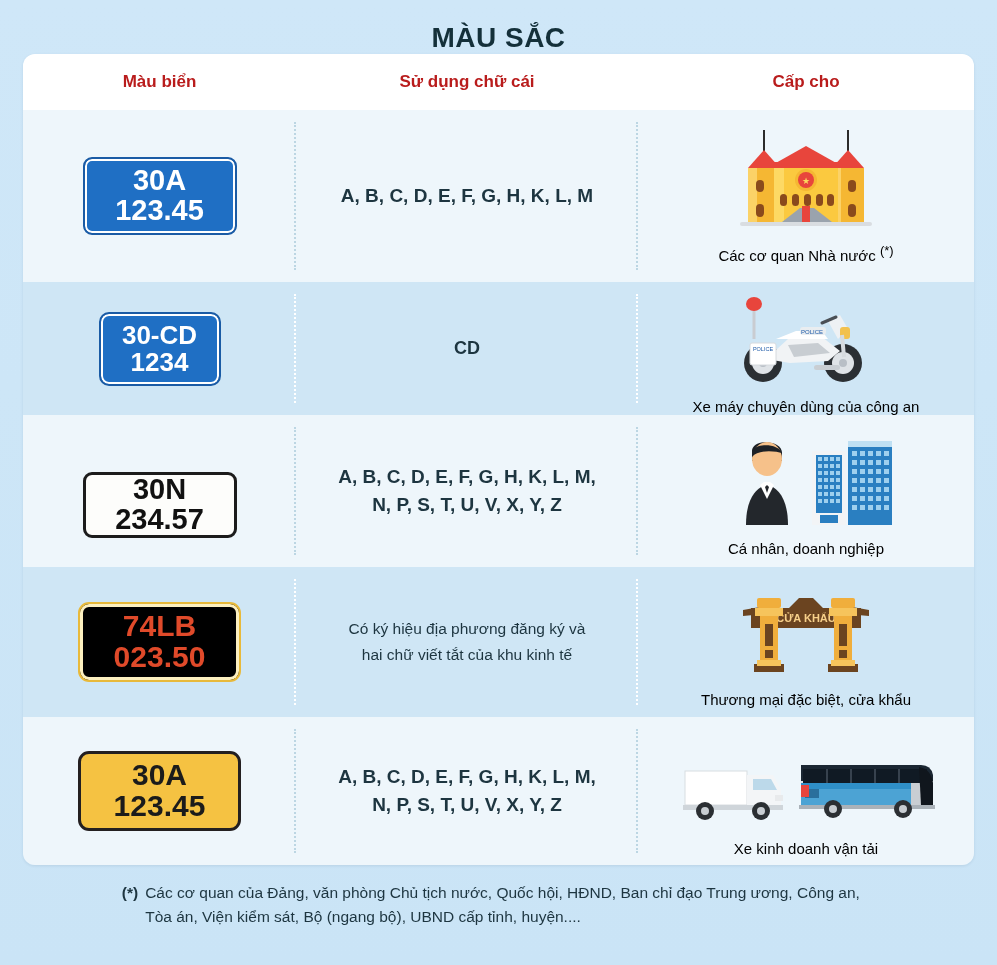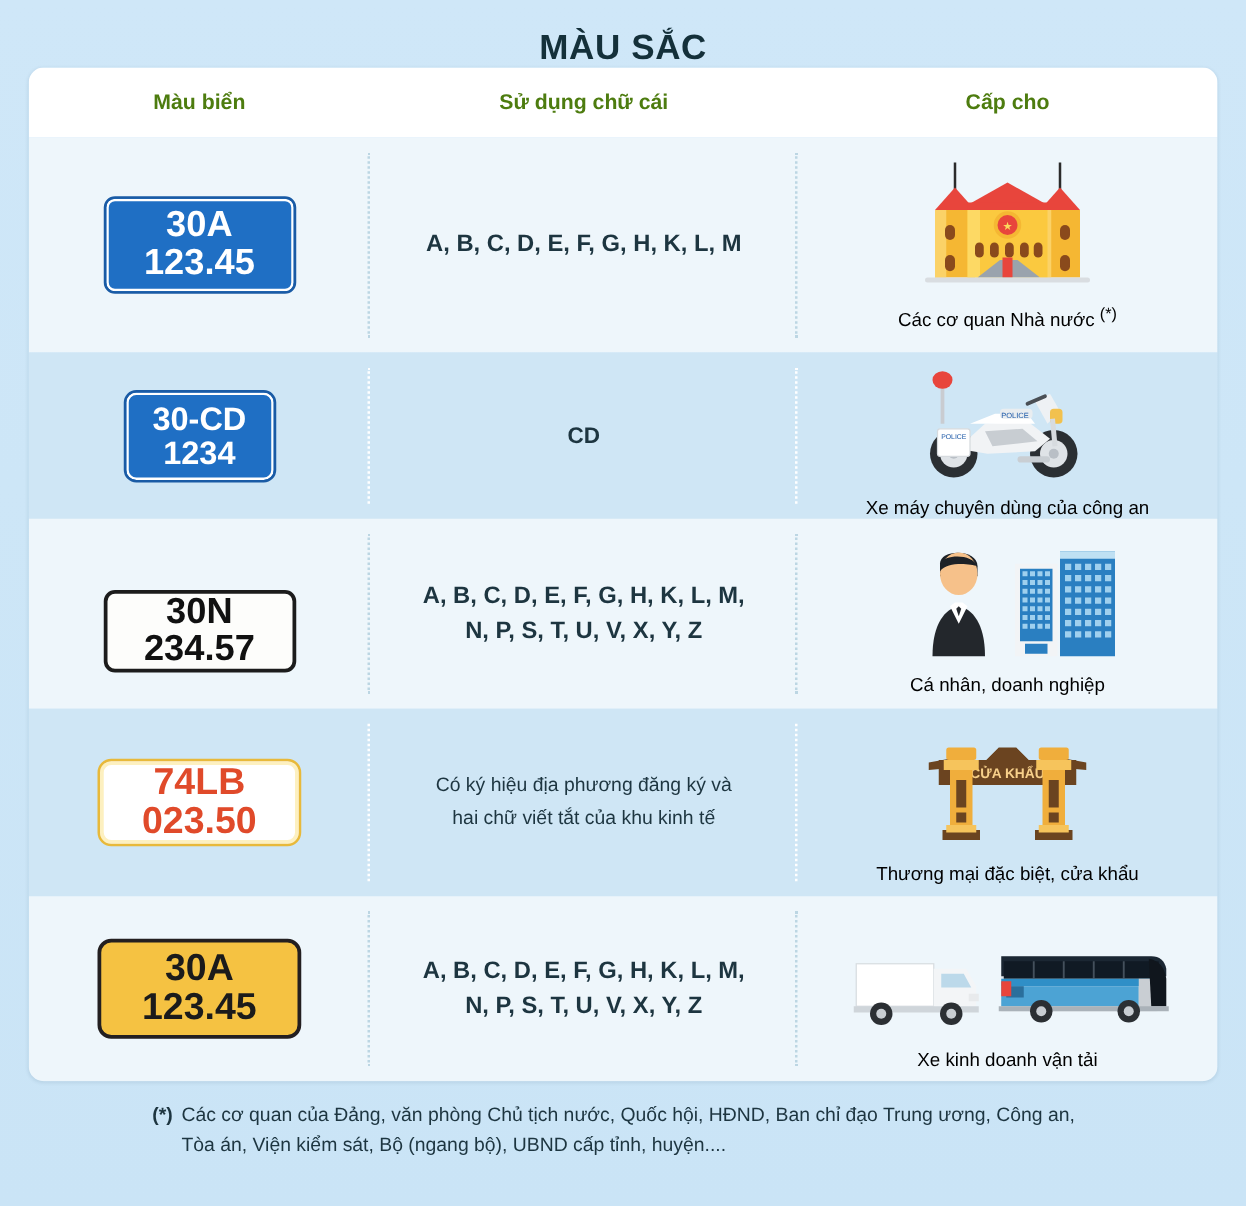--- a/index.html
+++ b/index.html
@@ -35,21 +35,21 @@
   }
   .head-row {
     background: #ffffff;
     display: flex;
     height: 56px;
     align-items: center;
   }
   .head-cell {
     font-size: 17px;
     font-weight: bold;
-    color: #4d7c0f;
+    color: #b91c1c;
     text-align: center;
   }
   .c1 { width: 273px; }
   .c2 { width: 342px; }
   .c3 { width: 336px; }
 
   .row {
     display: flex;
     position: relative;
     align-items: stretch;
@@ -123,22 +123,22 @@
   .plate-white {
     width: 154px; height: 66px;
     background: #fdfdfb;
     border: 3px solid #1c1c1c;
     color: #111111;
     font-size: 29px;
     font-weight: bold;
     margin-top: 27px;
   }
   .plate-ylw {
-    width: 163px; height: 70px;
-    background: #ffffff;
+    width: 163px; height: 80px;
+    background: #000000;
     border: 2px solid #e8b93a;
     box-shadow: inset 0 0 0 3px #fdf0c0;
     color: #e04a2a;
     font-size: 30px;
     font-weight: bold;
     border-radius: 11px;
   }
   .plate-ylw-black {
     width: 163px; height: 80px;
     background: #f5c242;

